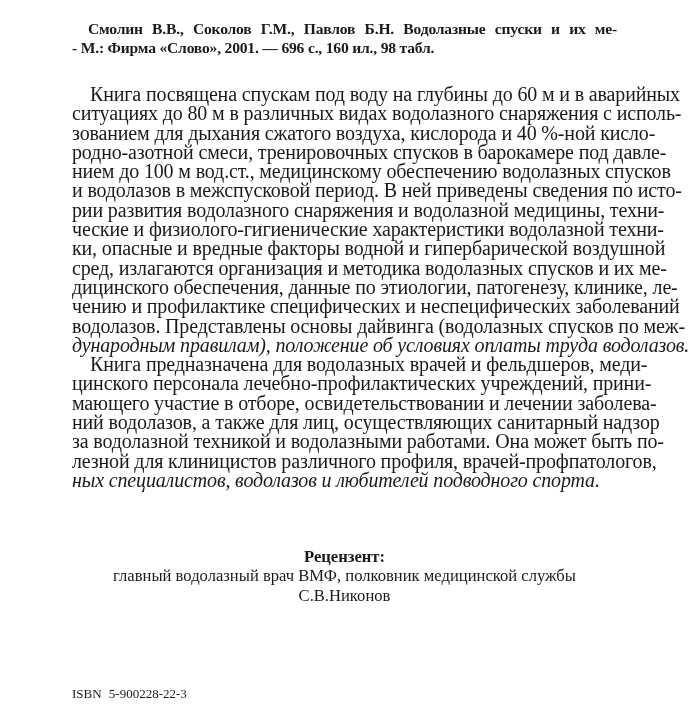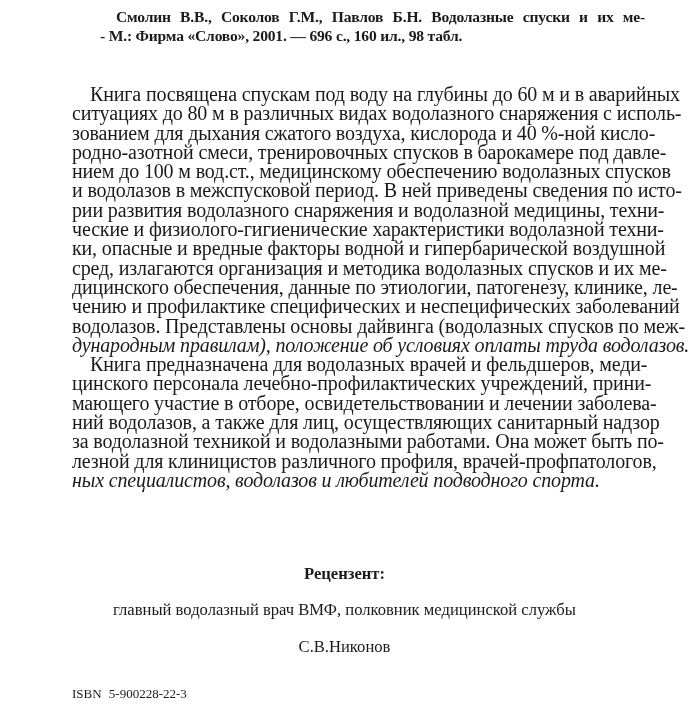--- a/index.html
+++ b/index.html
@@ -2,43 +2,42 @@
 <html><head>
   <meta charset="utf-8">
   <style>
     html, body { margin: 0; padding: 0; background: #ffffff; }
     body {
       width: 697px; height: 710px; position: relative; overflow: hidden;
       font-family: "Liberation Serif", "DejaVu Serif", serif;
       color: #1a1a1a;
     }
     .header {
-      position: absolute; left: 72px; top: 8px; width: 545px;
+      position: absolute; left: 72px; top: 20px; width: 545px;
       font-family: "Liberation Serif", serif;
       font-weight: bold; font-size: 15.6px; line-height: 18.6px;
       letter-spacing: -0.2px;
-      margin-left: 28px;
     }
     .header .line { display: block; white-space: nowrap; text-align: justify; text-align-last: justify; }
     .header .line.last { text-align-last: left; }
     .header .line.first { padding-left: 16px; }
     .body-text {
       position: absolute; left: 72px; top: 85px; width: 545px;
       font-size: 20px; line-height: 19.3px;
       letter-spacing: -0.15px;
     }
     .body-text .line { display: block; white-space: nowrap; text-align: justify; text-align-last: justify; }
     .body-text .line.last { text-align-last: left; font-style: italic; }
     .body-text .line.indent { padding-left: 18px; }
     .reviewer {
-      position: absolute; left: 72px; top: 564px; width: 545px;
+      position: absolute; left: 72px; top: 547px; width: 545px;
       text-align: center; font-size: 16.6px; line-height: 19.3px;
     }
     .reviewer .title { font-weight: bold; display: block; }
-    .reviewer .line { display: block; margin-top: 17px; }
+    .reviewer .line { display: block; }
     .isbn {
       position: absolute; left: 72px; top: 684px;
       font-size: 13px; line-height: 19px; word-spacing: 4px;
     }
   </style>
 </head>
 <body>
 
 <div class="header">
   <span class="line first">Смолин В.В., Соколов Г.М., Павлов Б.Н. Водолазные спуски и их ме-</span>

